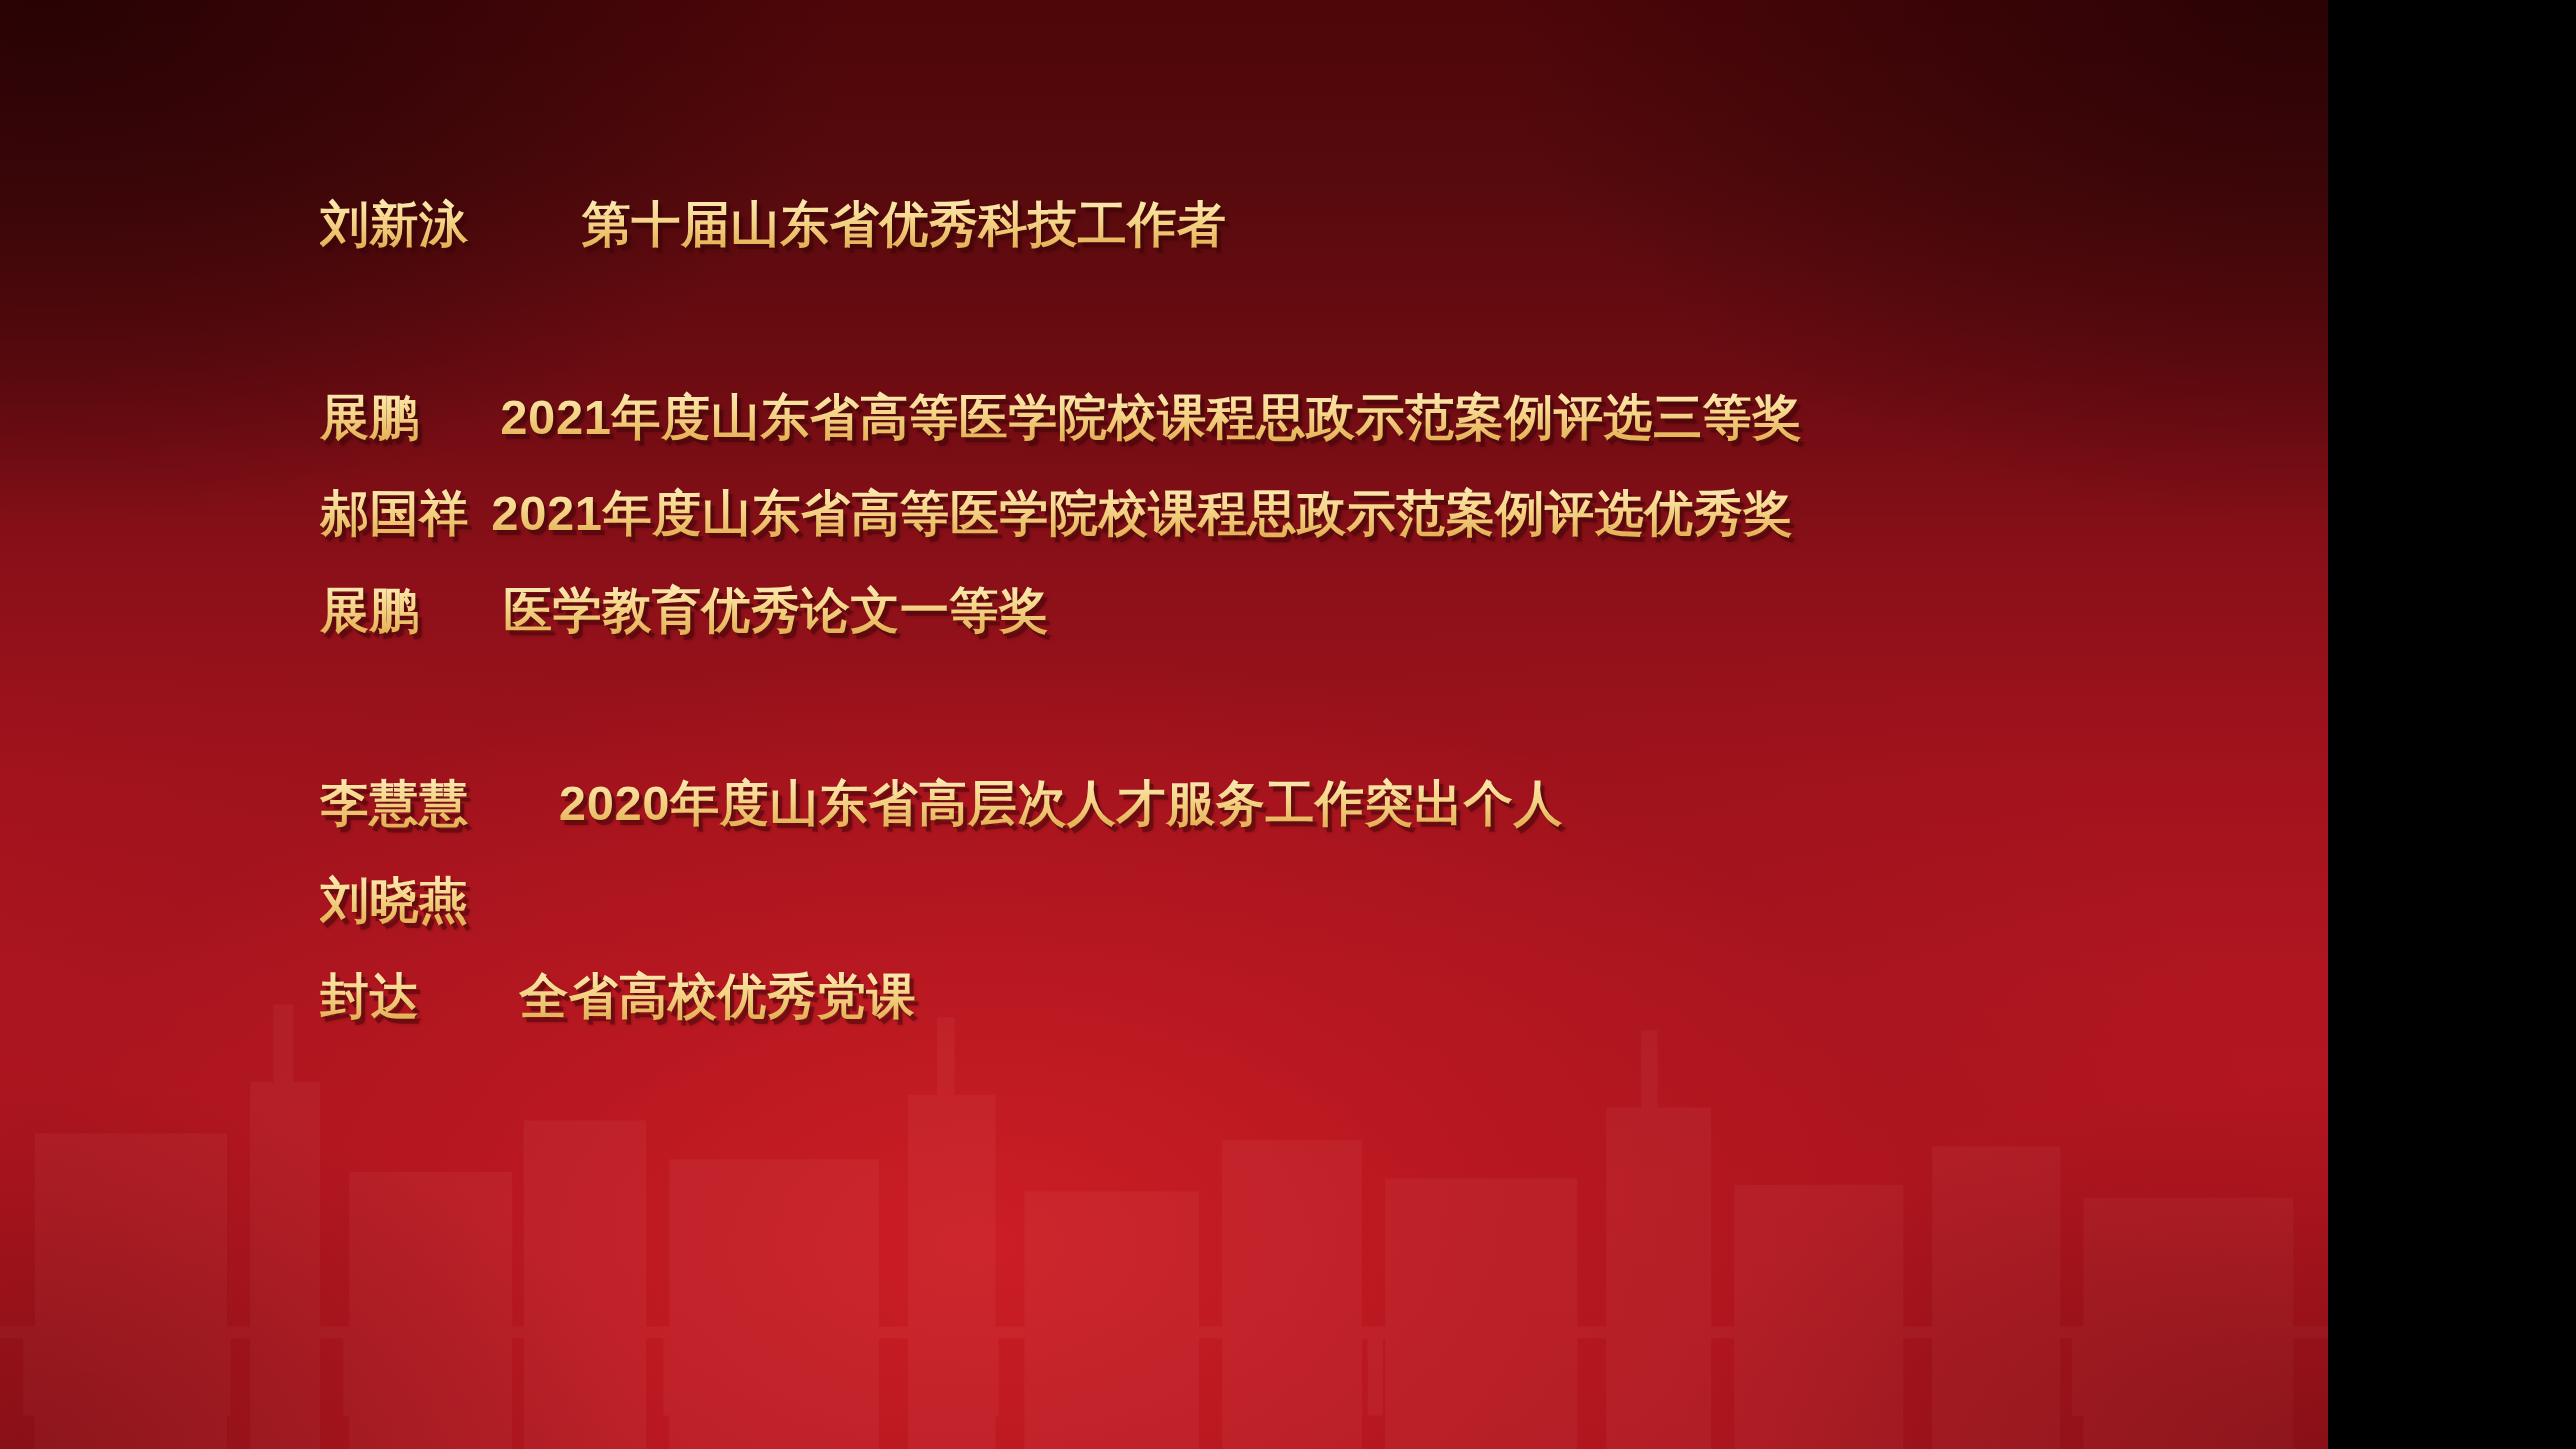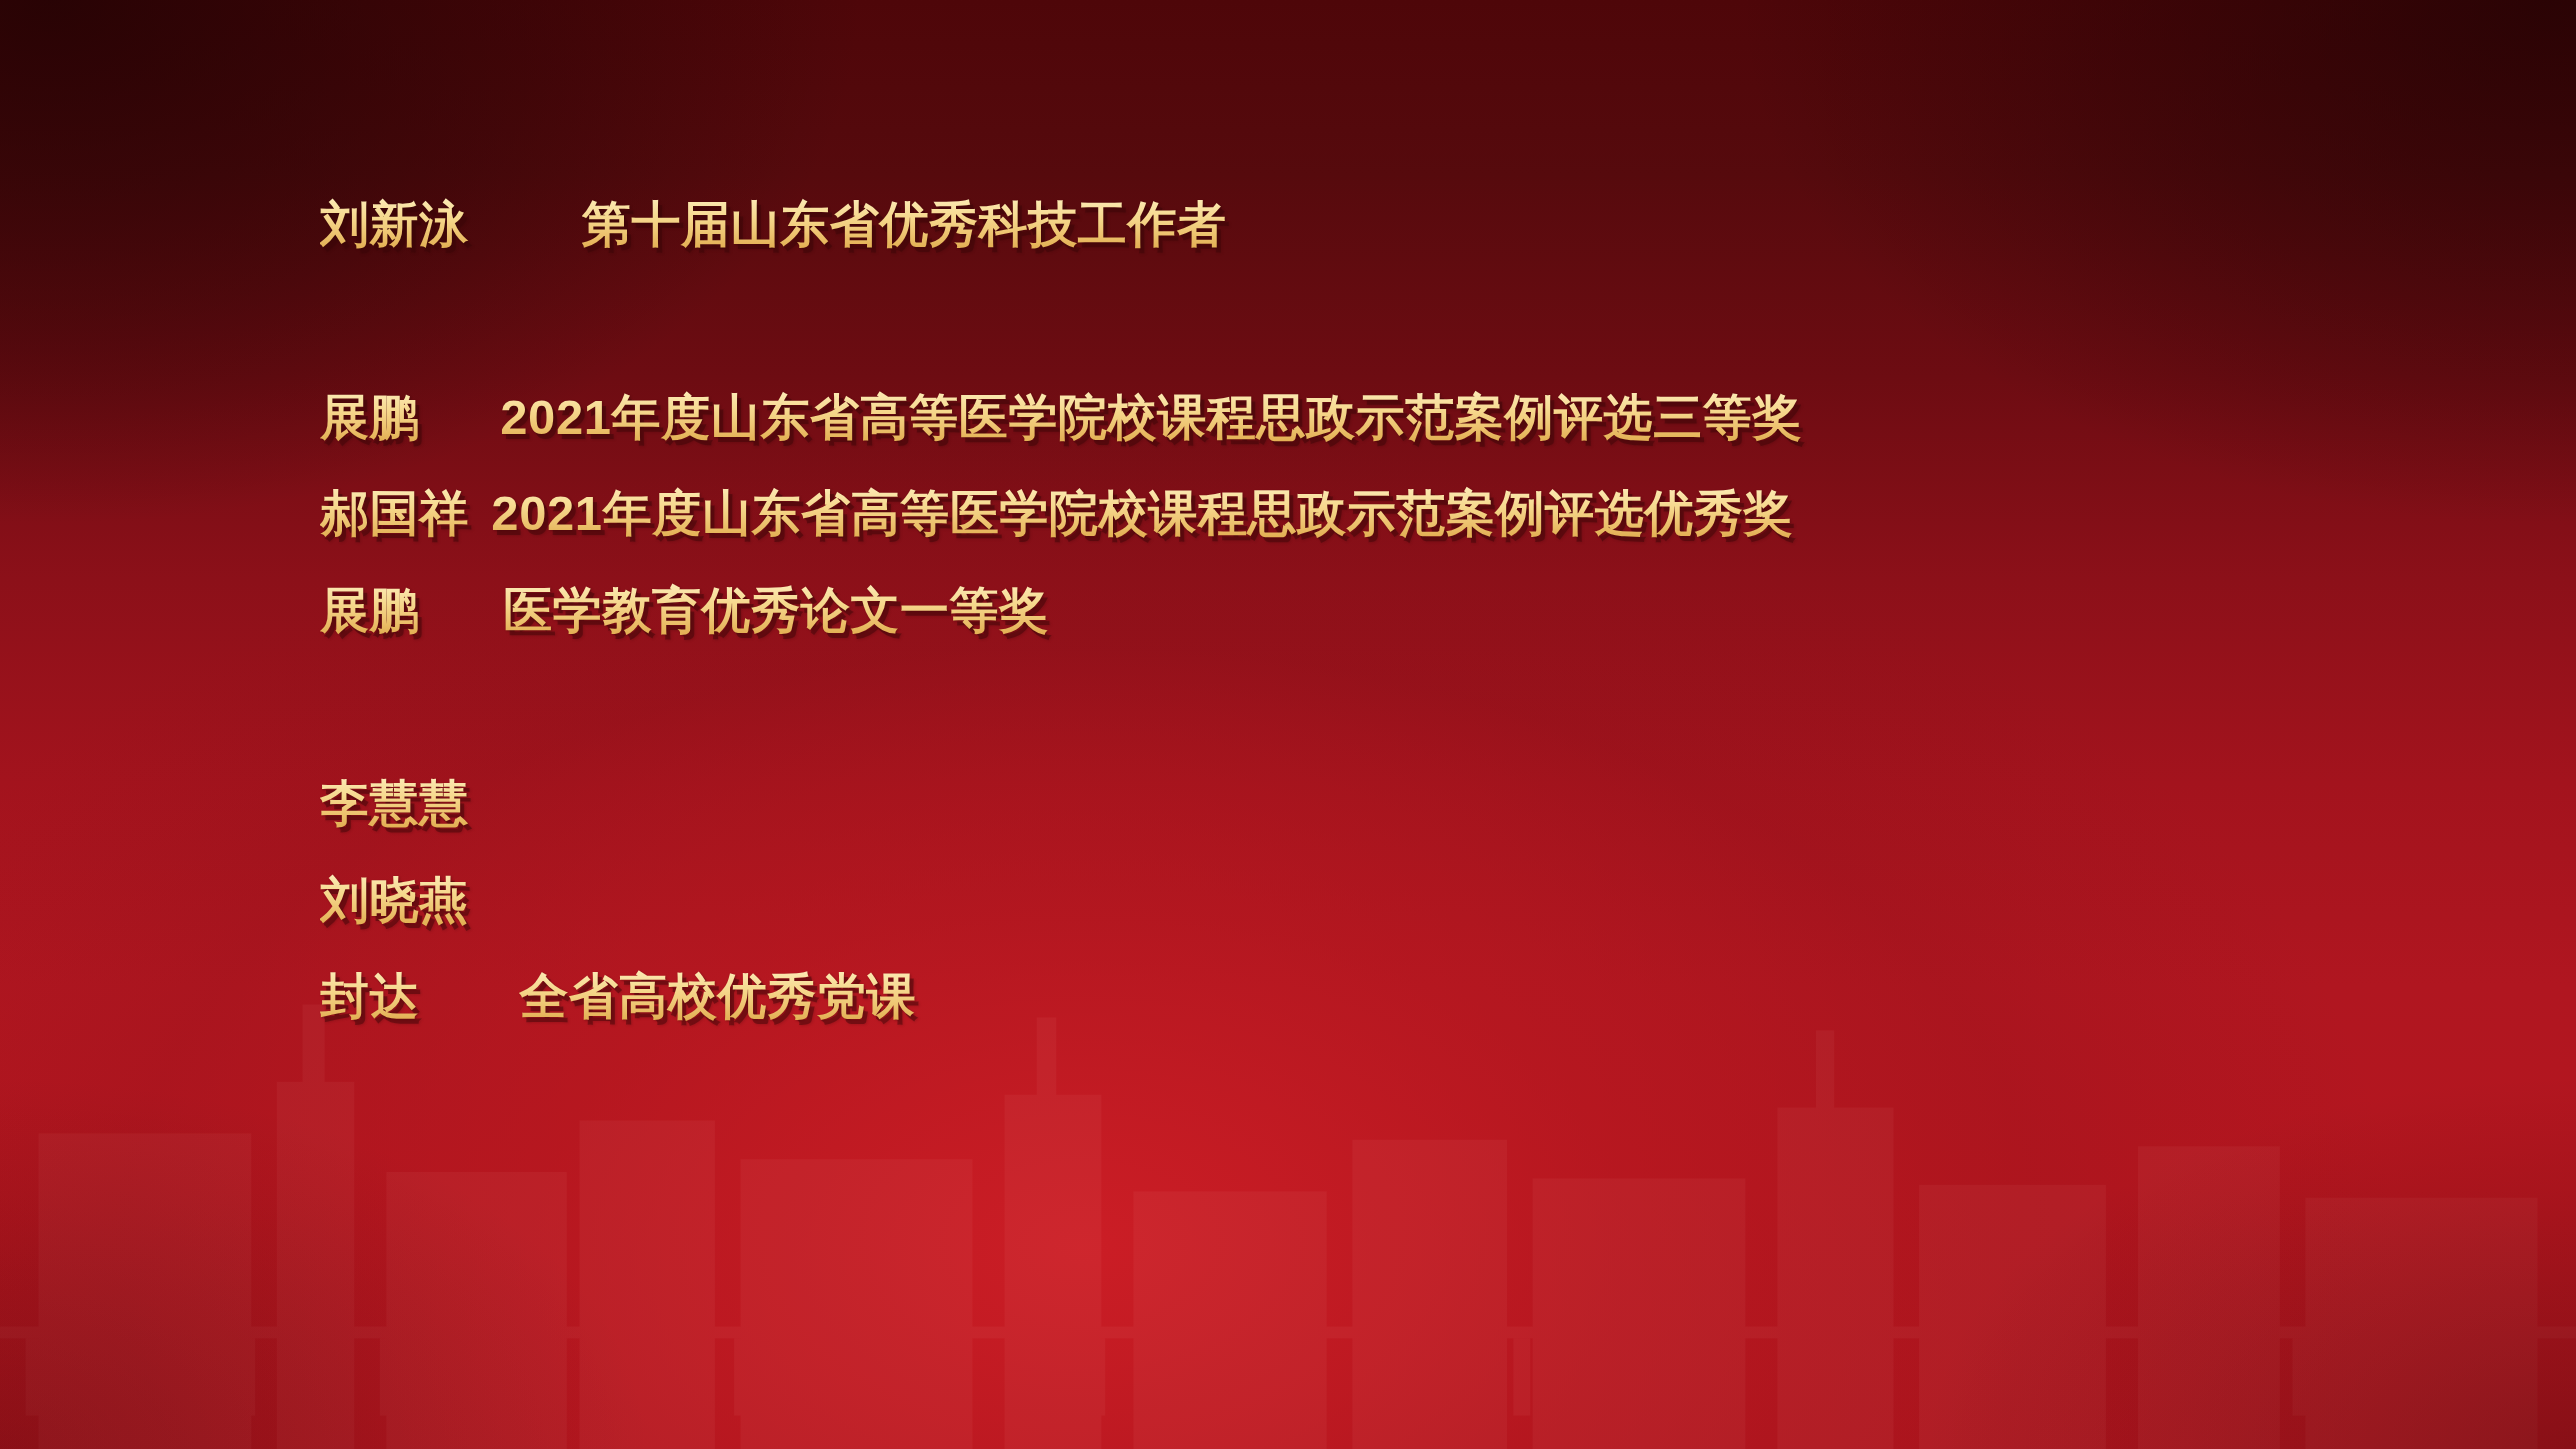--- a/index.html
+++ b/index.html
@@ -3,21 +3,21 @@
 <meta charset="utf-8">
 <title>Award Roster Slide</title>
 <style>
   html, body {
     margin: 0;
     padding: 0;
     background: #000;
   }
   #slide {
     position: relative;
-    width: 2576px;
+    width: 2328px;
     height: 1449px;
     overflow: hidden;
     font-family: "Liberation Sans", "DejaVu Sans", sans-serif;
     
     background-color: #15803d;
   }
   
   .bg-layer {
     position: absolute;
     inset: 0;
@@ -199,20 +199,21 @@
     <div class="row" style="top:577px">
       <span class="gold name">展鹏</span>
       <span class="gap" style="width: 84px;"></span>
       <span class="gold award">医学教育优秀论文一等奖</span>
     </div>
 
 
     <div class="row" style="top:770px">
       <span class="gold name">李慧慧</span>
       <span class="gap" style="width: 90px;"></span>
+      <span class="gold award">2020年度山东省高层次人才服务工作突出个人</span>
     </div>
 
     <div class="row" style="top:867px">
       <span class="gold name">刘晓燕</span>
       <span class="gap" style="width: 84px;"></span>
     </div>
 
     <div class="row" style="top:963px">
       <span class="gold name">封达</span>
       <span class="gap" style="width: 100px;"></span>

